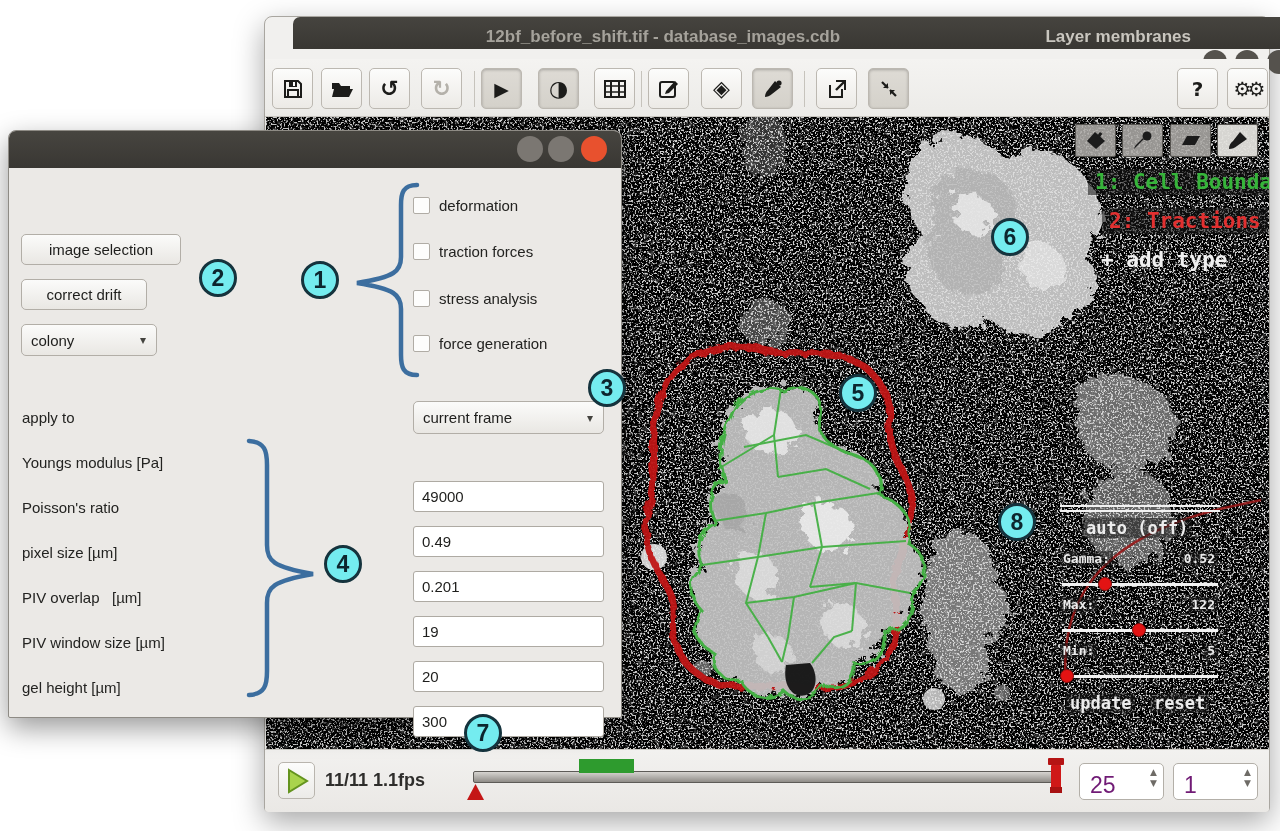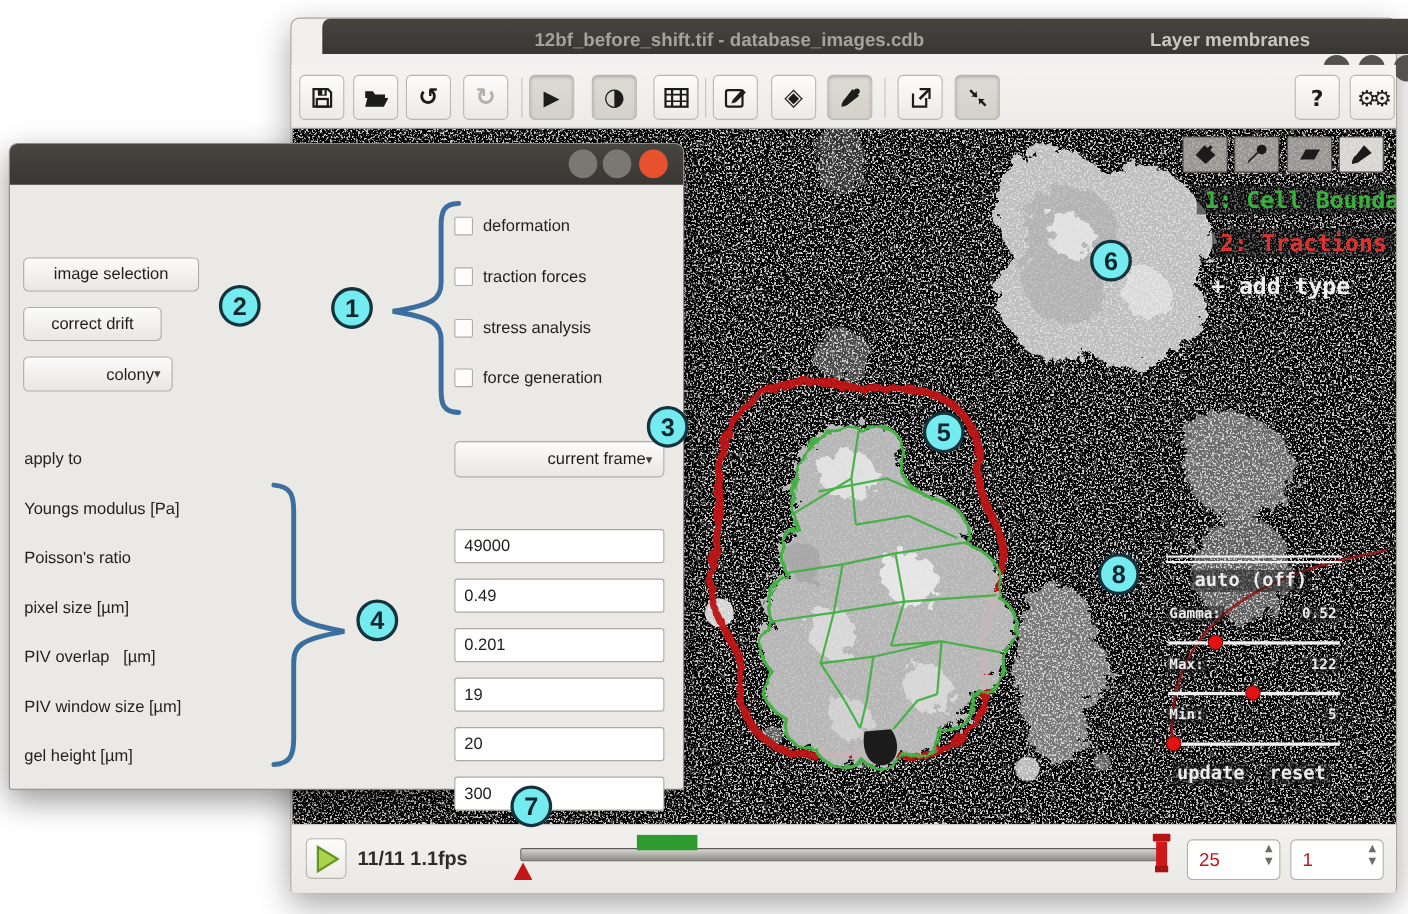--- a/index.html
+++ b/index.html
@@ -69,38 +69,38 @@
     background:linear-gradient(#d6d4d0,#8f8c87); border:1px solid #5d5b57; border-radius:2px; }
   #timeline-progress { position:absolute; left:314px; top:9px; width:55px; height:14px; background:#2e9b2e; }
   #timeline-start-marker { position:absolute; left:202px; top:34px; width:17px; height:16px;
     background:#c41616; clip-path:polygon(50% 0,100% 100%,0 100%); border:0; }
   #timeline-end-marker { position:absolute; left:783px; top:8px; width:16px; height:36px; }
   #timeline-end-marker .cap { position:absolute; left:0; top:0; width:16px; height:7px; background:#b51414; border-radius:1px; }
   #timeline-end-marker .stem { position:absolute; left:3px; top:7px; width:10px; height:26px; background:#cf1818; border-radius:1px; }
   #timeline-end-marker .base { position:absolute; left:2px; top:29px; width:12px; height:6px; background:#a81212; }
   .spinbox { position:absolute; top:13px; width:85px; height:37px; background:#fff;
     border:1px solid #b3afa8; border-radius:5px; }
-  .spin-val { position:absolute; left:10px; top:8px; font-size:17px; color:#b91c1c; }
+  .spin-val { position:absolute; left:10px; top:8px; font-size:23px; color:#701a75; }
   .spin-arrows { position:absolute; right:6px; top:4px; display:flex; flex-direction:column; gap:2px;
     font-family:"DejaVu Sans", sans-serif; font-size:9px; color:#6e6b66; line-height:1; }
 
   
   #tfm-dialog { position:absolute; left:8px; top:130px; width:614px; height:588px;
     background:#ebe9e6; border:1px solid #8e8b85; border-radius:8px 8px 2px 2px;
     box-shadow:0 10px 28px rgba(0,0,0,.4); z-index:30; }
   #dlg-titlebar { position:absolute; left:0; top:0; width:100%; height:37px;
     background:linear-gradient(#474540,#393733); border-radius:7px 7px 0 0; }
   .dlg-dot { position:absolute; top:5px; width:26px; height:26px; border-radius:50%; }
   .btn { position:absolute; background:linear-gradient(#fbfbfa,#e9e7e3);
     border:1px solid #b2aea7; border-radius:5px; font-size:15px; color:#1e1e1c;
     display:flex; align-items:center; justify-content:center; }
   .combo { position:absolute; background:linear-gradient(#fbfbfa,#e9e7e3);
     border:1px solid #b2aea7; border-radius:5px; font-size:15px; color:#1e1e1c;
     display:flex; align-items:center; }
-  .combo .combo-text { padding-left:9px; flex:1;text-align:right; }
+  .combo .combo-text { padding-left:9px; flex:1; }
   .combo .combo-arrow { padding-right:10px; font-family:"DejaVu Sans", sans-serif; font-size:12px; color:#44433f; }
   .check-row { position:absolute; left:404px; display:flex; align-items:center; gap:9px; height:20px; }
   .checkbox { width:17px; height:17px; background:#fdfdfc; border:1px solid #b0aca5; border-radius:2px; }
   .check-label { font-size:15px; color:#232321; white-space:nowrap; }
   .dlg-label { position:absolute; left:13px; font-size:15px; color:#232321; white-space:pre; }
   .field { position:absolute; left:404px; width:191px; height:31px; background:#fff;
     border:1px solid #aeaaa3; border-radius:3px; font-size:15px; color:#1e1e1c;
     padding-left:8px; font-family:"Liberation Sans", sans-serif;margin-top:35px; }
   .brace { position:absolute; pointer-events:none; }
 

